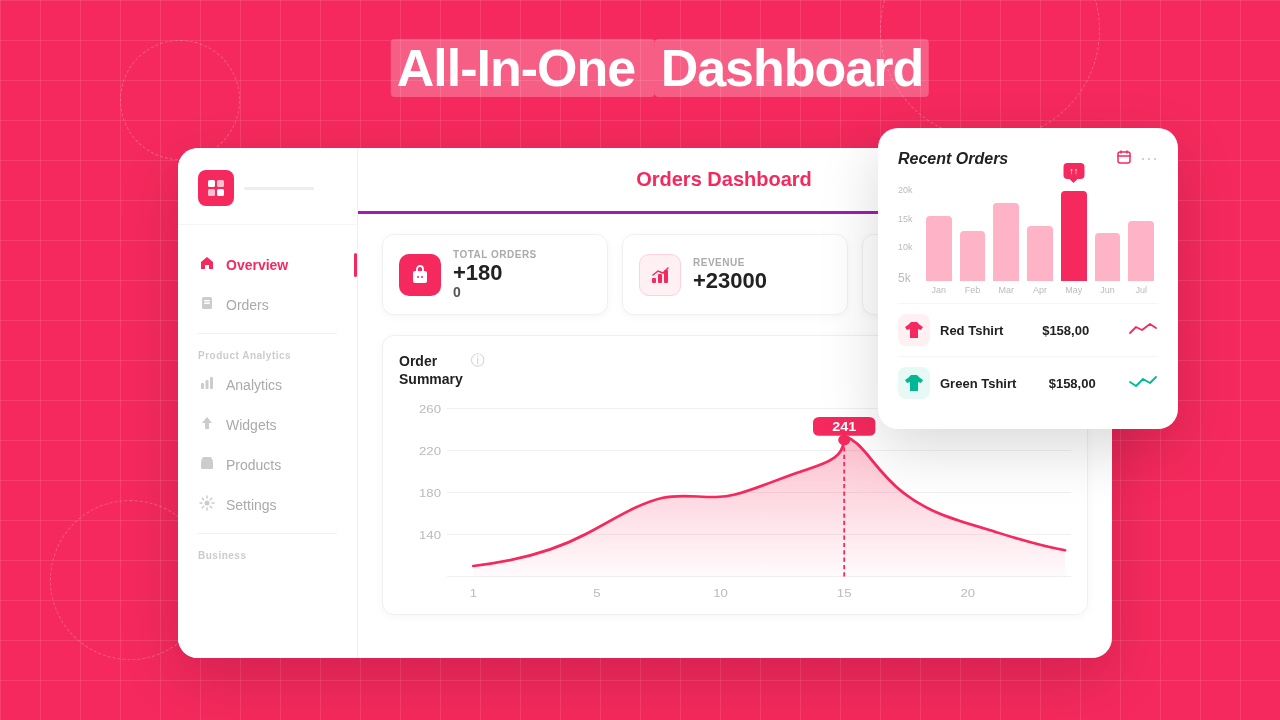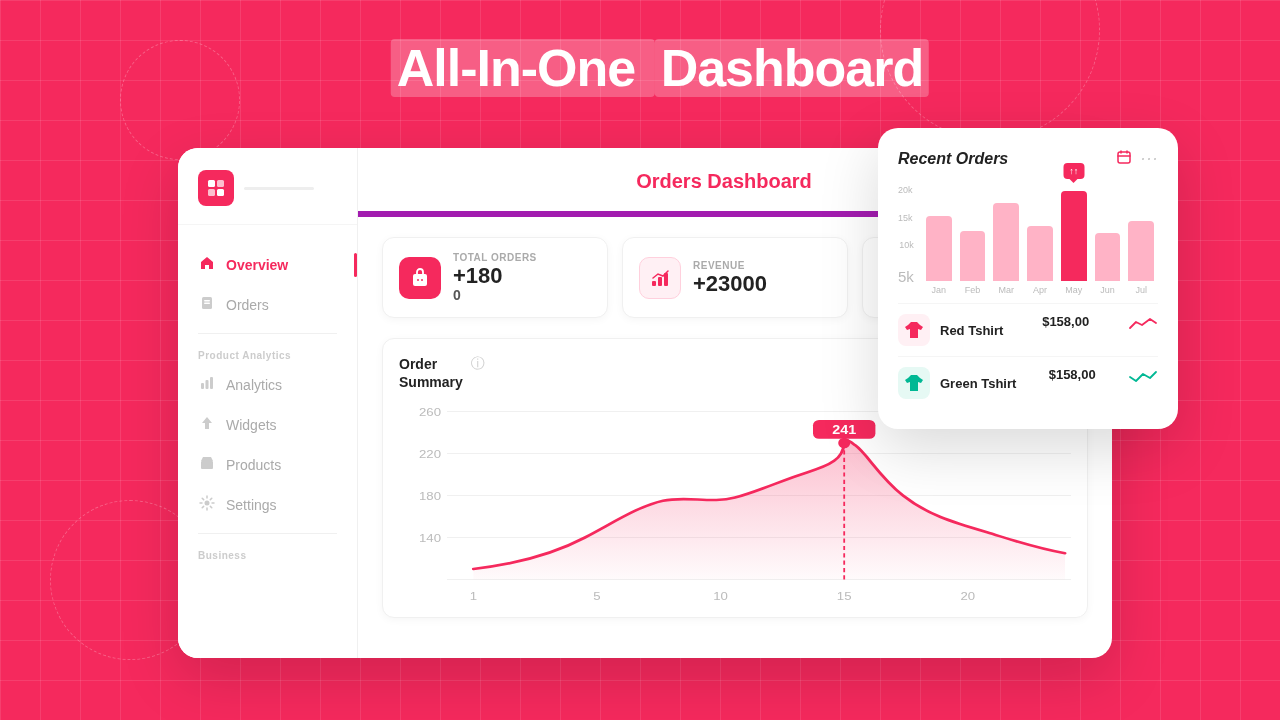--- a/index.html
+++ b/index.html
@@ -161,24 +161,24 @@
     
     .main-content {
       flex: 1;
       display: flex;
       flex-direction: column;
       overflow: hidden;
     }
 
     .topbar {
       display: flex;
-      align-items: center;
+      align-items: flex-start;
       justify-content: space-between;
       padding: 20px 24px 16px;
-      border-bottom: 6px solid #a21caf;
+      border-bottom: 3px solid #a21caf;
     }
 
     .topbar-title {
       font-size: 20px;
       font-weight: 700;
       color: #f5295d;
     }
 
     .topbar-filter-icon {
       font-size: 20px;
@@ -412,21 +412,21 @@
       left: 50%;
       transform: translateX(-50%);
       border: 4px solid transparent;
       border-top-color: #f5295d;
       border-bottom: none;
     }
 
     
     .product-row {
       display: flex;
-      align-items: flex-start;
+      align-items: center;
       justify-content: space-between;
       padding: 10px 0;
       border-top: 1px solid #f5f5f5;
     }
 
     .product-info {
       display: flex;
       align-items: center;
       gap: 10px;
     }
@@ -687,21 +687,21 @@
       <span class="ro-icon" style="color:#ccc;font-size:18px;">···</span>
     </div>
   </div>
 
   <div style="position:relative;">
 
     <div style="position:absolute;left:0;top:0;height:100px;display:flex;flex-direction:column;justify-content:space-between;pointer-events:none;">
       <span style="font-size:9px;color:#bbb;">20k</span>
       <span style="font-size:9px;color:#bbb;">15k</span>
       <span style="font-size:9px;color:#bbb;text-align:right;">10k</span>
-      <span style="font-size:15px;color:#bbb;">5k</span>
+      <span style="font-size:12px;color:#bbb;">5k</span>
     </div>
     <div class="bar-chart" style="padding-left:28px;">
 
       <div class="bar-col">
         <div class="bar" style="height:65px;"></div>
         <span class="bar-label">Jan</span>
       </div>
 
       <div class="bar-col">
         <div class="bar" style="height:50px;"></div>

